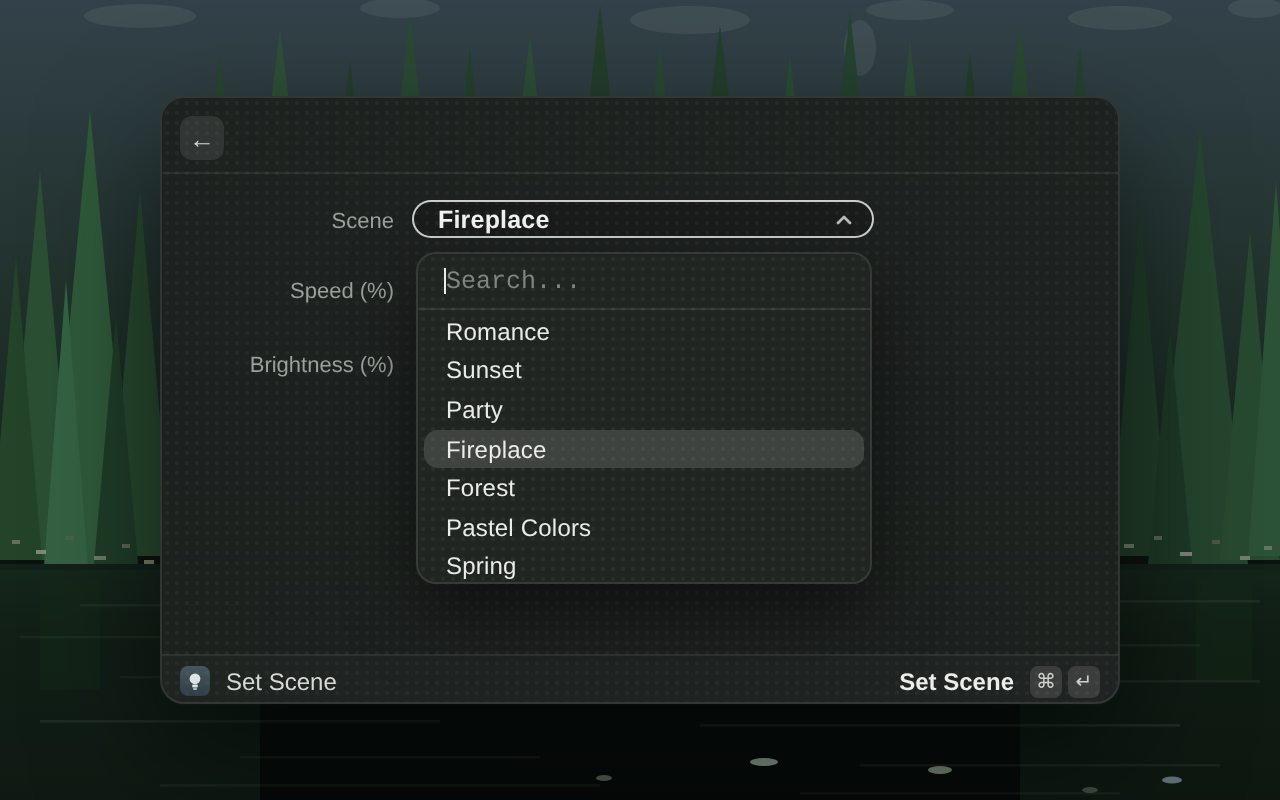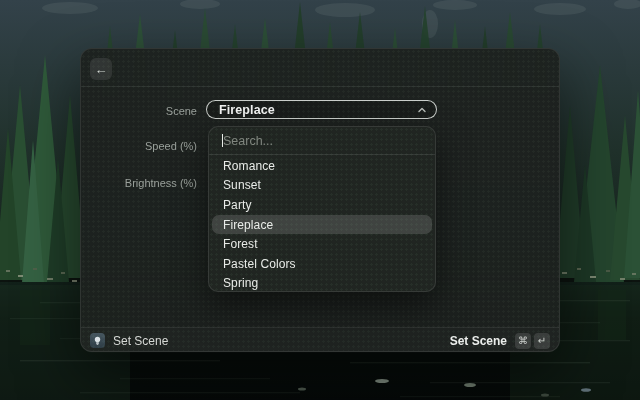--- a/index.html
+++ b/index.html
@@ -42,21 +42,21 @@
   .dropdown-panel { position:absolute; left:127px; top:77px; width:228px; height:166px;
     background:rgba(33,37,34,0.94); border:1px solid rgba(255,255,255,0.10);
     border-radius:10px; box-shadow:0 14px 34px rgba(0,0,0,0.5); z-index:5;
     display:flex; flex-direction:column; overflow:hidden; }
   .dropdown-panel::before { content:""; position:absolute; inset:0;
     background-image:radial-gradient(rgba(150,200,160,0.06) 1px, transparent 1.2px);
     background-size:5px 5px; pointer-events:none; }
   .search-row { position:relative; height:27px; flex:0 0 27px; display:flex; align-items:center; }
   .search-input { width:100%; height:100%; background:transparent; border:none; outline:none;
     padding:0 10px 0 14px; font-size:12.5px; color:#e5e5e5;
-    font-family:Liberation Sans, sans-serif; }
+    font-family:Liberation Mono, monospace; }
   .search-input::placeholder { color:#80867f; }
   .caret { position:absolute; left:13px; top:7px; width:1px; height:13px;
     background:#e8ece8; }
   .panel-divider { height:1px; flex:0 0 1px; background:rgba(255,255,255,0.09); }
   .options { flex:1; display:flex; flex-direction:column; padding-top:1px; }
   .option { height:19.6px; display:flex; align-items:center; margin:0 3px;
     padding-left:11px; border-radius:7px; font-size:12px; color:#eaece9;
     cursor:pointer; letter-spacing:0.1px; }
   .option.selected { background:rgba(255,255,255,0.14); }
 

